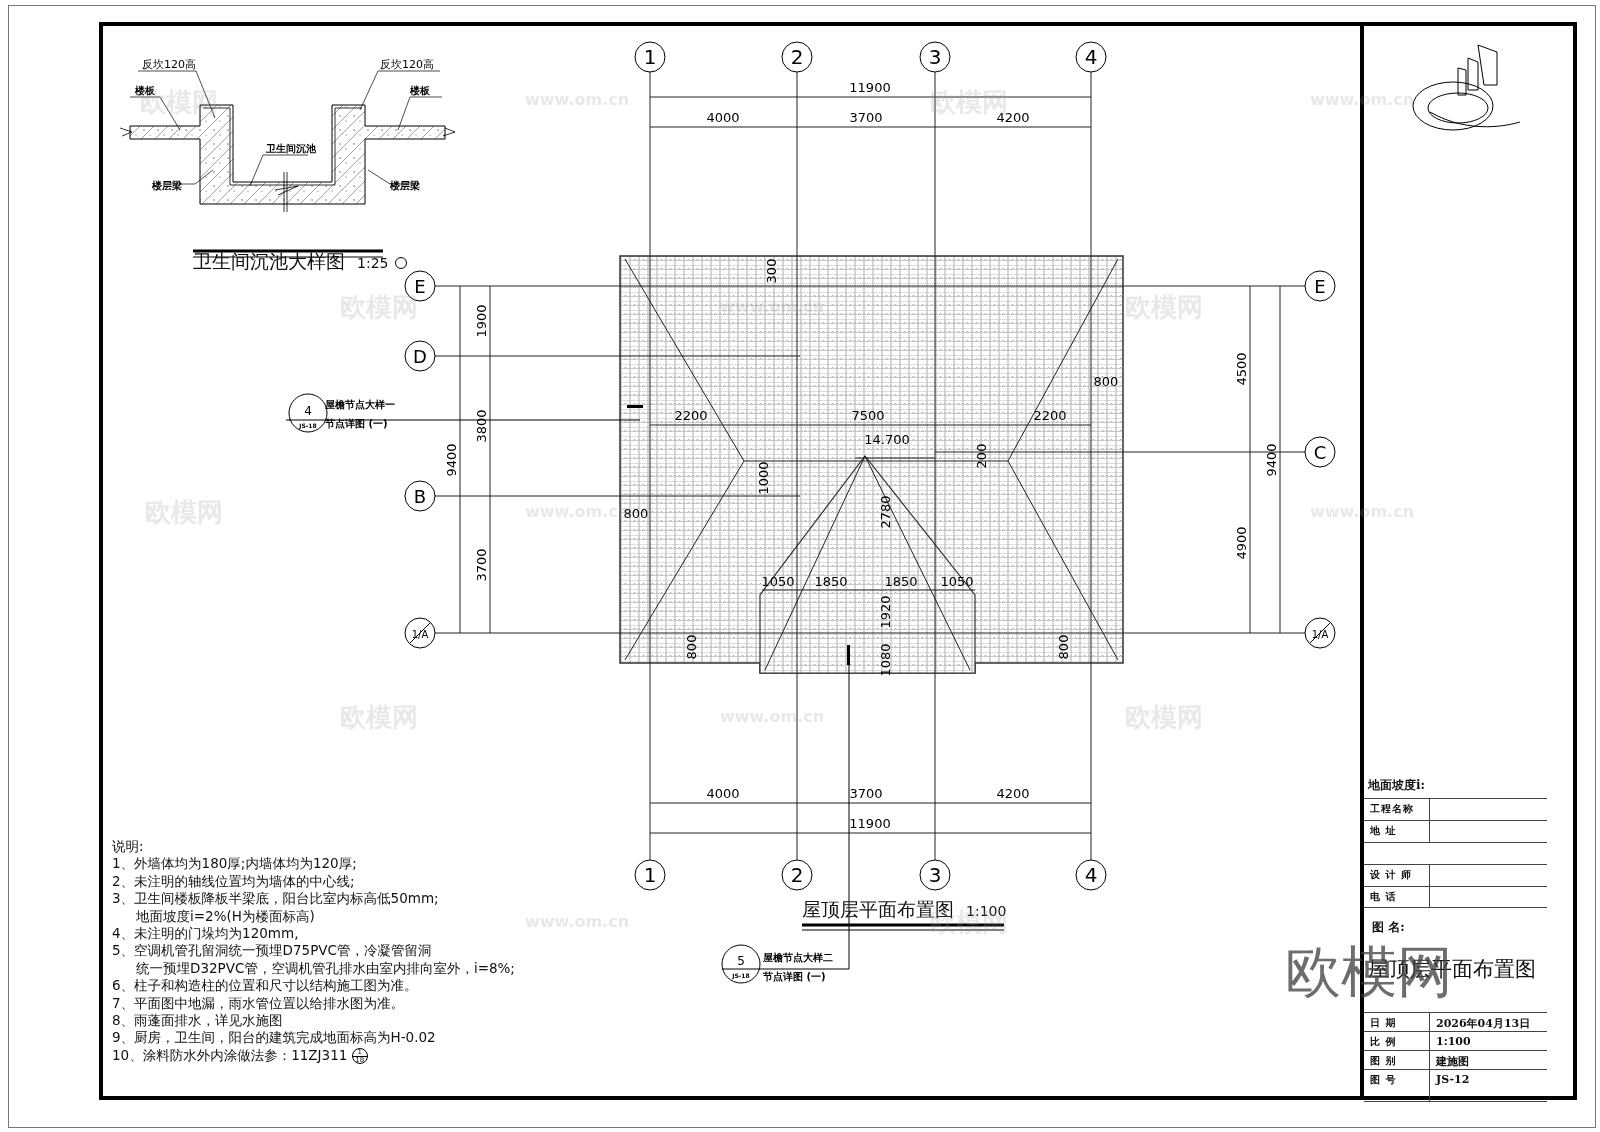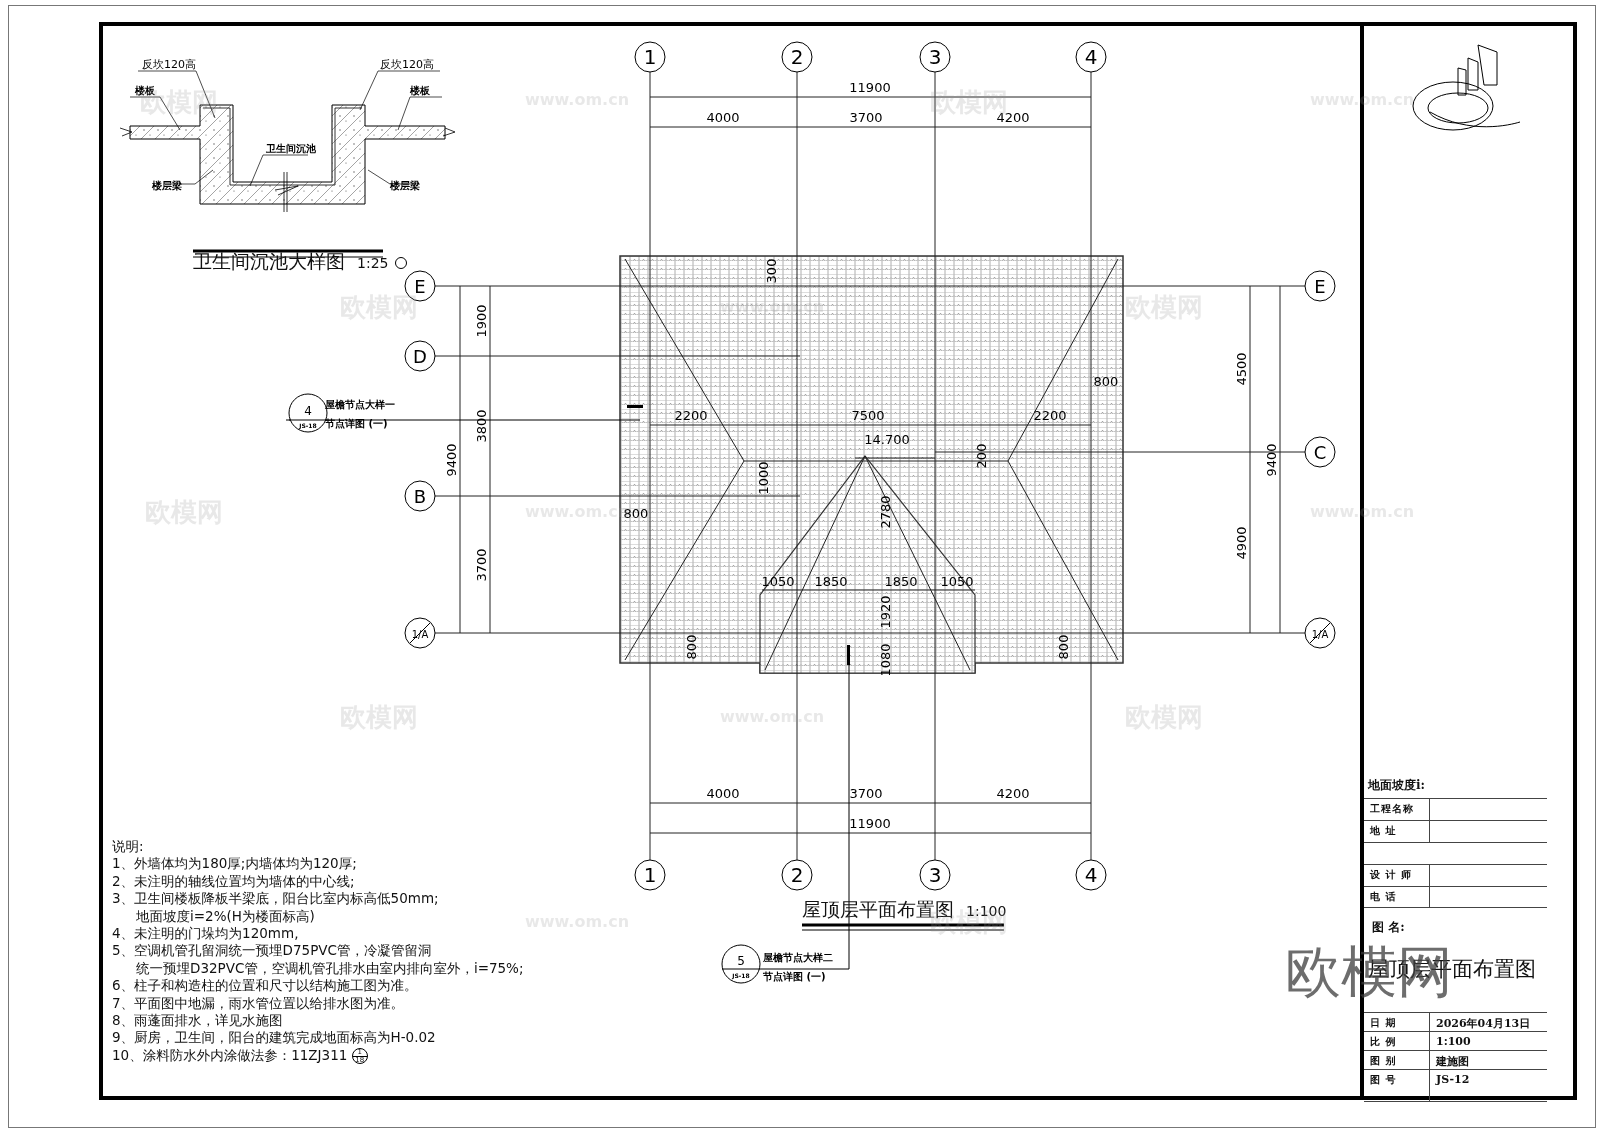--- a/index.html
+++ b/index.html
@@ -244,21 +244,21 @@
 </div>
 
 <div class="notes">
   <div>说明:</div>
   <div>1、外墙体均为180厚;内墙体均为120厚;</div>
   <div>2、未注明的轴线位置均为墙体的中心线;</div>
   <div>3、卫生间楼板降板半梁底，阳台比室内标高低50mm;</div>
   <div class="indent">地面坡度i=2%(H为楼面标高)</div>
   <div>4、未注明的门垛均为120mm,</div>
   <div>5、空调机管孔留洞统一预埋D75PVC管，冷凝管留洞</div>
-  <div class="indent">统一预埋D32PVC管，空调机管孔排水由室内排向室外，i=75%;</div>
+  <div class="indent">统一预埋D32PVC管，空调机管孔排水由室内排向室外，i=8%;</div>
   <div>6、柱子和构造柱的位置和尺寸以结构施工图为准。</div>
   <div>7、平面图中地漏，雨水管位置以给排水图为准。</div>
   <div>8、雨蓬面排水，详见水施图</div>
   <div>9、厨房，卫生间，阳台的建筑完成地面标高为H-0.02</div>
   <div style="position:relative;">
     <span>10、涂料防水外内涂做法参：11ZJ311</span>
     <span style="display:inline-block;width:14px;height:14px;border:1px solid #000;border-radius:50%;font-size:7px;text-align:center;line-height:7px;vertical-align:middle;">
       <span style="display:block;border-bottom:1px solid #000;">1</span>
       <span style="display:block;">18</span>
     </span>

